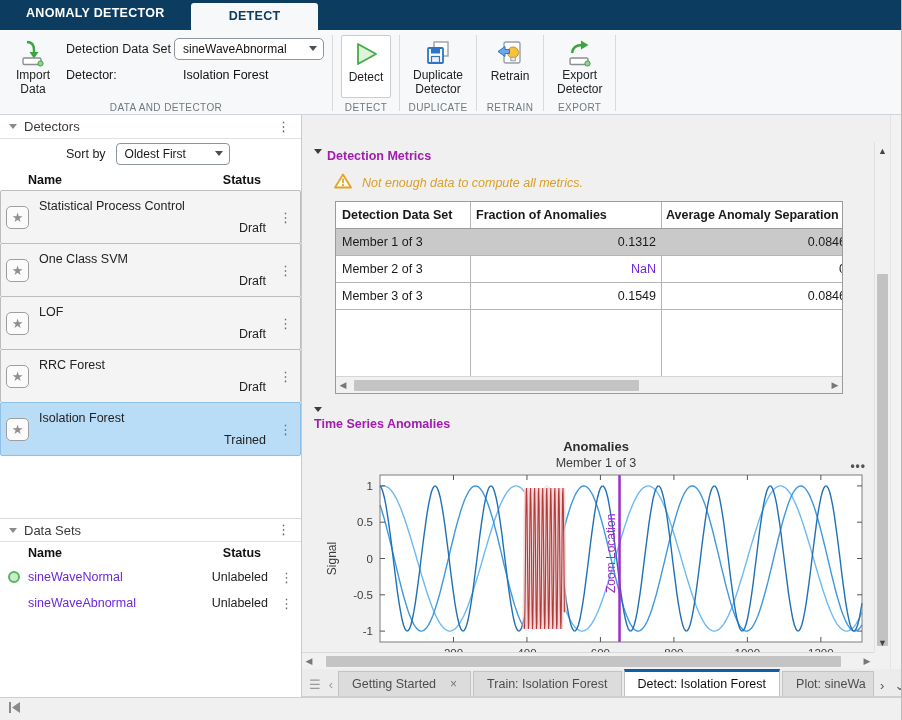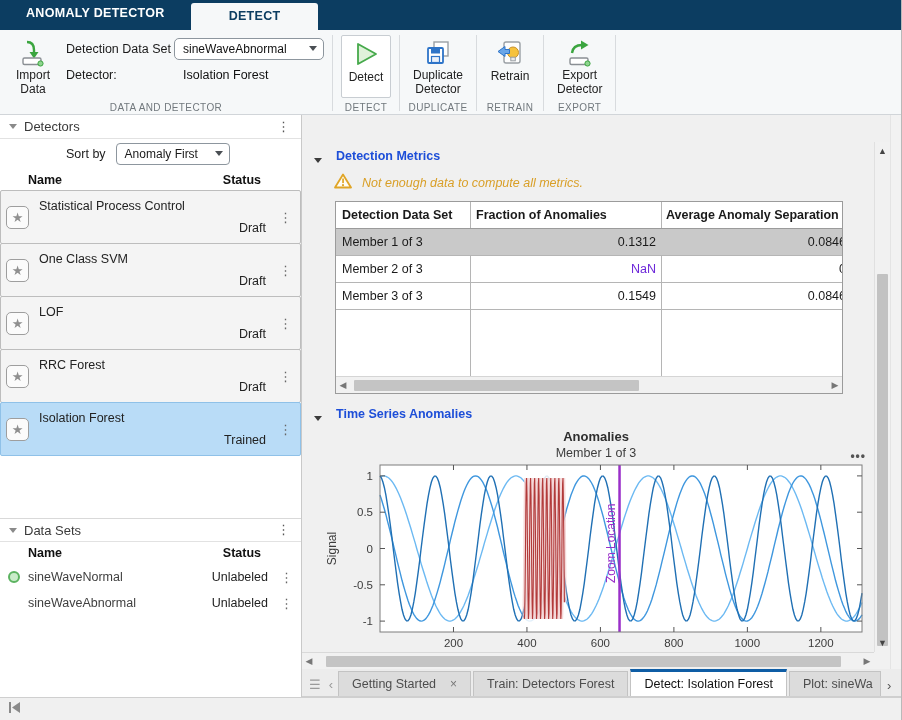--- a/index.html
+++ b/index.html
@@ -46,56 +46,56 @@
   .det-item { position:relative; height:54px; background:#f4f4f4; border:1px solid #bdbdbd; border-radius:2px; margin-top:-1px; }
   .det-item.selected { background:#b9dcf7; border-color:#8fc1e8; z-index:1; }
   .star-btn { position:absolute; left:5px; top:15px; width:23px; height:23px; border:1px solid #9e9e9e; border-radius:5px; background:#fbfbfb; color:#8f8f8f; font-size:13px; text-align:center; line-height:21px; }
   .det-name { position:absolute; left:38px; top:8px; font-size:12.5px; color:#222; }
   .det-status { position:absolute; right:34px; bottom:8px; font-size:12.5px; color:#222; }
   .det-dots { position:absolute; right:8px; top:19px; color:#666; font-size:13px; }
   .ds-spacer { height:62px; flex:none; }
   .ds-item { height:26px; flex:none; display:flex; align-items:center; padding:0 8px; }
   .ds-marker { width:12px; height:12px; border-radius:50%; border:2px solid #5cb360; background:#c9ecc9; margin-right:8px; flex:none; }
   .ds-marker.hidden { visibility:hidden; }
-  .ds-name { font-size:12.5px; color:#404040; }
+  .ds-name { font-size:12.5px; color:#6d28d9; }
   .ds-status { margin-left:auto; padding-right:12px; font-size:12.5px; color:#222; }
   .ds-dots { color:#666; font-size:13px; }
 
   
   .main { flex:1; display:grid; grid-template-columns:1fr 16px 11px; grid-template-rows:27px 1fr 17px; background:#f0f0f0; min-width:0; }
   .tabstrip { grid-column:1 / -1; background:#ececec; border-bottom:1px solid #cfcfcf; display:flex; align-items:flex-end; padding-left:4px; overflow:hidden; }
   .ts-icon { color:#9a9a9a; font-size:13px; padding:0 5px 4px 3px; }
   .dtab { height:25px; display:flex; align-items:center; gap:14px; padding:0 13px; background:#dcdcdc; border:1px solid #c3c3c3; border-bottom:none; margin-right:2px; font-size:12.5px; color:#4d4d4d; white-space:nowrap; }
   .dtab.active { background:#fff; color:#111; border-top:3px solid #0e5da5; height:27px; }
   .dtab .close-x { color:#777; font-size:12px; }
   .dtab:last-of-type { max-width:92px; overflow:hidden; }
   .ts-right { margin-left:auto; display:flex; align-items:center; gap:2px; padding-bottom:3px; }
   .ts-right span { color:#555; font-size:13px; padding:0 4px; }
 
   .content { grid-column:1; grid-row:2; overflow:hidden; padding:7px 0 0 12px; position:relative; }
-  .sec-header { display:flex; align-items:flex-end; gap:14px; font-weight:bold; font-size:12.5px; color:#1d4ed8; }
+  .sec-header { display:flex; align-items:flex-start; gap:5px; font-weight:bold; font-size:12.5px; color:#a21caf; }
   .sec-tri { width:0; height:0; border-left:4px solid transparent; border-right:4px solid transparent; border-top:5px solid #3c3c3c; }
   .warning-row { display:flex; align-items:center; gap:10px; margin:10px 0 9px 20px; }
   .warning-text { font-style:italic; font-size:12.5px; color:#d99f27; }
 
   .metrics-table { position:relative; margin-left:21px; width:508px; height:193px; background:#fff; border:1px solid #9b9b9b; overflow:hidden; }
   .vline { position:absolute; top:0; bottom:17px; width:1px; background:#b5b5b5; }
   .t-header { position:relative; display:flex; height:27px; border-bottom:1px solid #9b9b9b; font-weight:bold; }
   .t-row { position:relative; display:flex; height:27px; border-bottom:1px solid #b5b5b5; }
   .t-row.selected { background:#c9c9c9; }
   .cell { display:flex; align-items:center; flex:none; overflow:hidden; }
   .cell.c1 { width:134px; padding-left:6px; }
   .cell.c2 { width:191px; justify-content:flex-end; padding-right:5px; }
   .cell.c3 { width:190px; justify-content:flex-end; padding-right:5px; }
   .cell.nan { color:#6d28d9; }
   .t-hscroll { position:absolute; left:0; right:0; bottom:0; height:17px; background:#f1f1f1; border-top:1px solid #d5d5d5; display:flex; align-items:center; }
   .scroll-arrow { width:14px; text-align:center; color:#777; font-size:9px; flex:none; }
   .t-thumb { margin-left:4px; width:285px; height:11px; background:#c4c4c4; border-radius:1px; }
 
-  .ts-section { margin-top:13px; }
+  .ts-section { margin-top:13px;flex-direction:column; }
   .chart-wrap { position:relative; width:548px; margin:8px 0 0 8px; }
   .chart-title { text-align:center; font-weight:bold; font-size:13px; color:#2e2e2e; }
   .chart-subtitle { text-align:center; font-size:12.5px; color:#3c3c3c; margin-top:2px; }
   .chart-menu { position:absolute; right:4px; top:20px; color:#555; font-size:12px; letter-spacing:1px; font-weight:bold; }
 
   
   .vscroll { grid-column:2; grid-row:2; background:#f1f1f1; border-left:1px solid #e0e0e0; position:relative; }
   .vs-arrow { position:absolute; left:0; right:0; text-align:center; color:#444; font-size:9px; }
   .vs-up { top:4px; } .vs-down { bottom:4px; }
   .vs-thumb { position:absolute; left:2px; width:11px; top:132px; height:372px; background:#c2c2c2; border-radius:1px; }
@@ -215,21 +215,21 @@
 
     <div class="sidebar">
       <div class="panel-header">
         <span class="collapse-tri"></span>
         <span>Detectors</span>
         <span class="dots">⋮</span>
       </div>
       <div class="sort-row">
         <span>Sort by</span>
         <div class="sort-select">
-          <span>Anomaly First</span>
+          <span>Oldest First</span>
           <span class="arrow"></span>
         </div>
       </div>
       <div class="cols-row">
         <span class="c-name">Name</span>
         <span class="c-status">Status</span>
       </div>
       <div class="det-list" id="detector-list">
           <div class="det-item">
     <span class="star-btn">★</span>
@@ -293,21 +293,21 @@
     <div class="main">
       <div class="tabstrip">
         <span class="ts-icon">☰</span>
         <span class="ts-icon">‹</span>
         <span id="dtabs" style="display:flex;align-items:flex-end;">
             <div class="dtab">
     <span>Getting Started</span>
     <span class="close-x">×</span>
   </div>
             <div class="dtab">
-    <span>Train: Detectors Forest</span>
+    <span>Train: Isolation Forest</span>
 
   </div>
             <div class="dtab active">
     <span>Detect: Isolation Forest</span>
 
   </div>
             <div class="dtab">
     <span>Plot: sineWa</span>
 
   </div>

